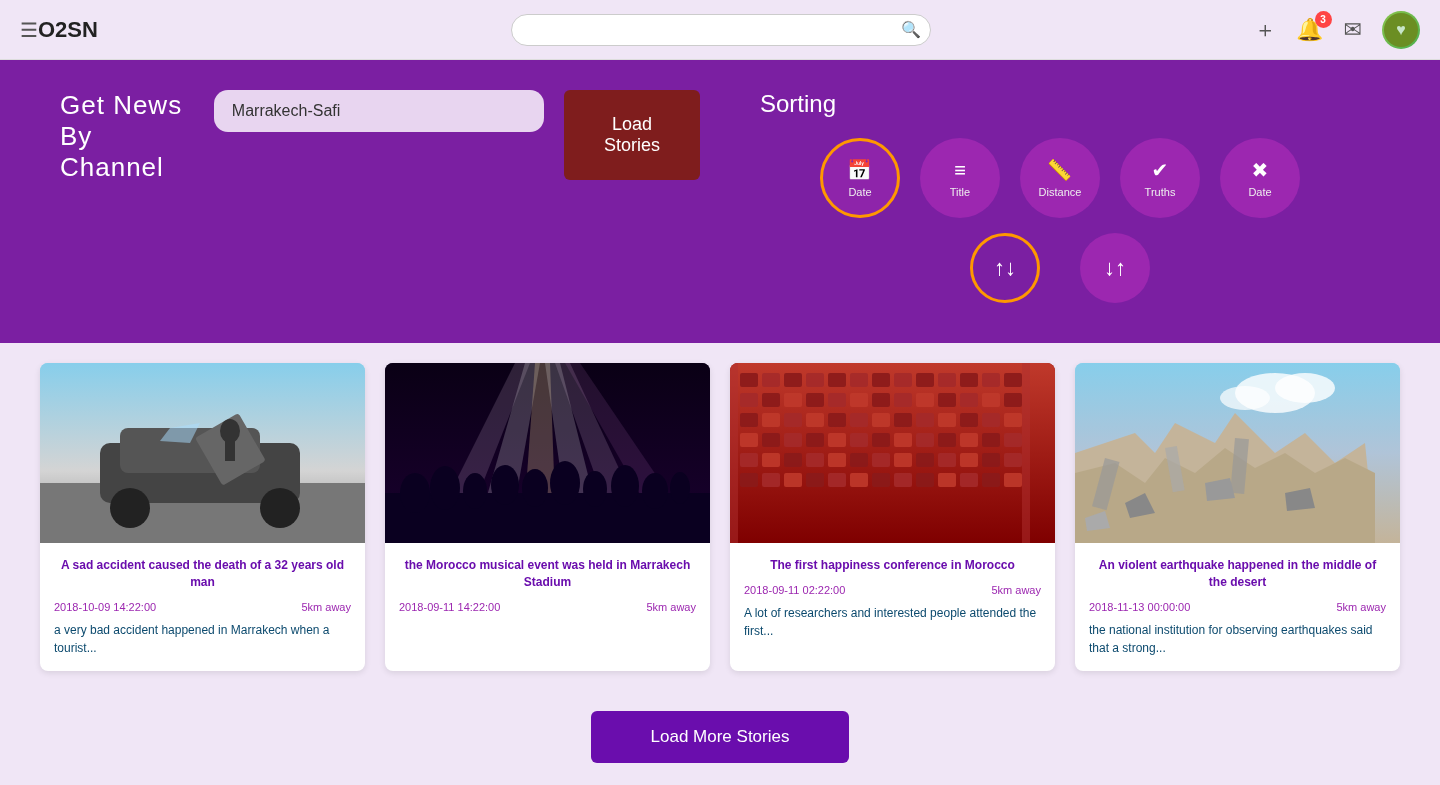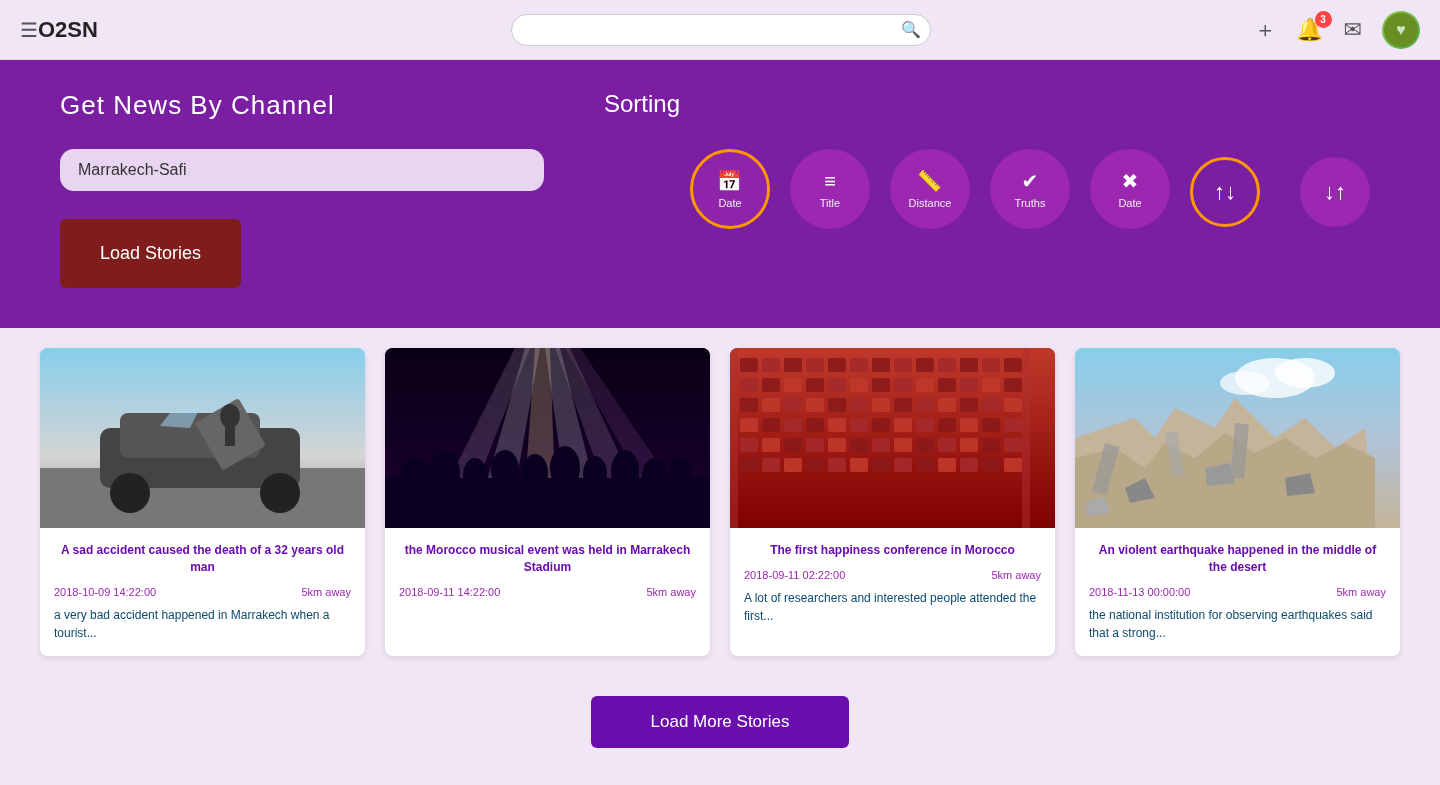--- a/index.html
+++ b/index.html
@@ -92,23 +92,23 @@
     
     .hero {
       background: #7b1fa2;
       padding: 30px 60px 40px;
       display: flex;
       gap: 40px;
     }
     .hero-left {
       flex: 1;
       display: flex;
-      flex-direction: column;
+      flex-direction: row;
       align-items: flex-start;
-      gap: 28px;
+      gap: 20px;
     }
     .hero-title {
       color: white;
       font-size: 26px;
       font-weight: normal;
       letter-spacing: 1px;
     }
     .channel-input {
       width: 100%;
       max-width: 540px;
@@ -126,21 +126,21 @@
       border: none;
       border-radius: 6px;
       padding: 24px 40px;
       font-size: 18px;
       cursor: pointer;
       font-weight: 500;
     }
     .hero-right {
       flex: 1;
       display: flex;
-      flex-direction: row;
+      flex-direction: column;
       align-items: center;
       gap: 10px;
     }
     .sorting-title {
       color: white;
       font-size: 24px;
       font-weight: normal;
       align-self: flex-start;
       margin-left: 20px;
       margin-bottom: 10px;

